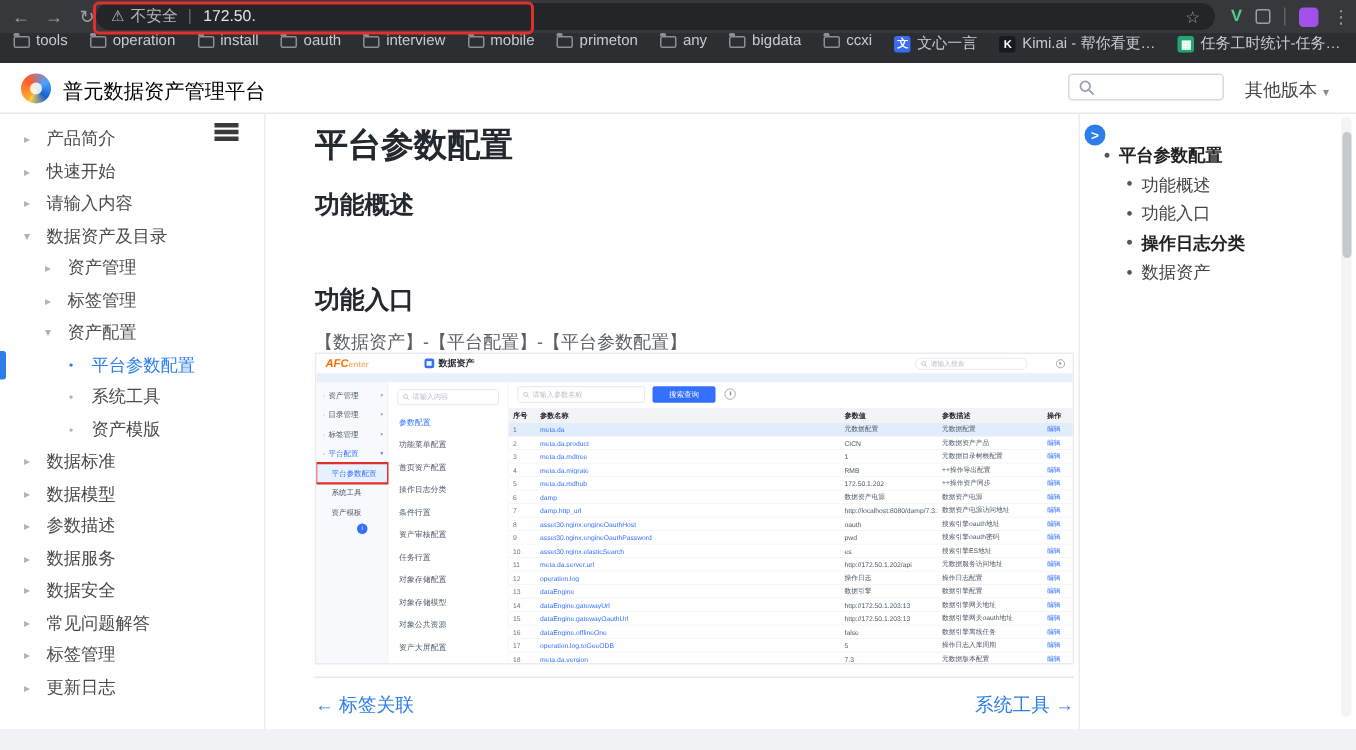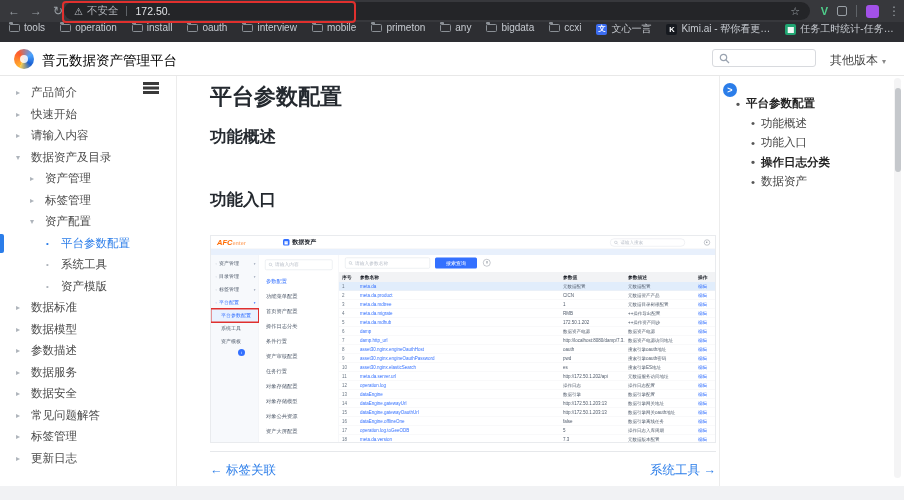--- a/index.html
+++ b/index.html
@@ -304,20 +304,21 @@
       <span class="arrow">▸</span>
       <span>更新日志</span>
     </div>
   </div>
 <div class="hamburger"></div>
 
 <div class="main">
   <h1 class="doc-h1">平台参数配置</h1>
   <h2 class="doc-h2 h2-a">功能概述</h2>
   <h2 class="doc-h2 h2-b">功能入口</h2>
+  <p class="doc-p p-b">【数据资产】-【平台配置】-【平台参数配置】</p>
 
   <div class="shot">
     <div class="shot-inner">
       <div class="app-top">
         <span class="app-logo"><span>AFC</span><span class="lite">enter</span></span>
         <span class="app-tab">
           <span class="app-tab-ico">▦</span>
           <span>数据资产</span>
         </span>
         <span class="app-top-search">

